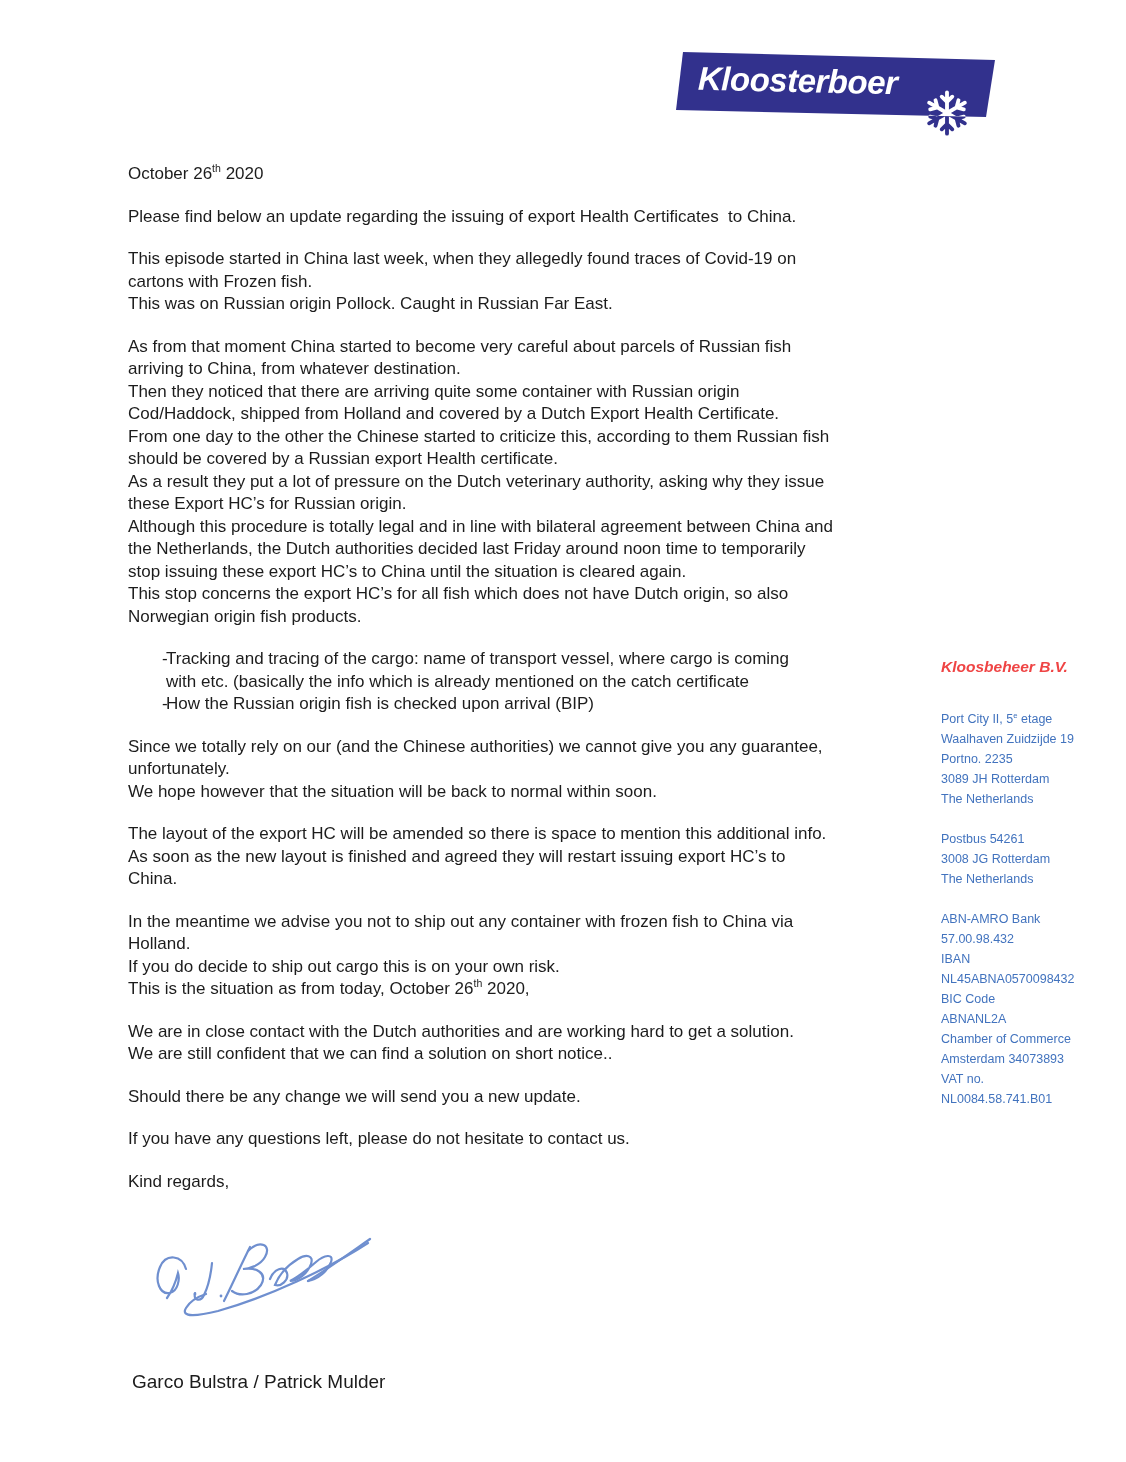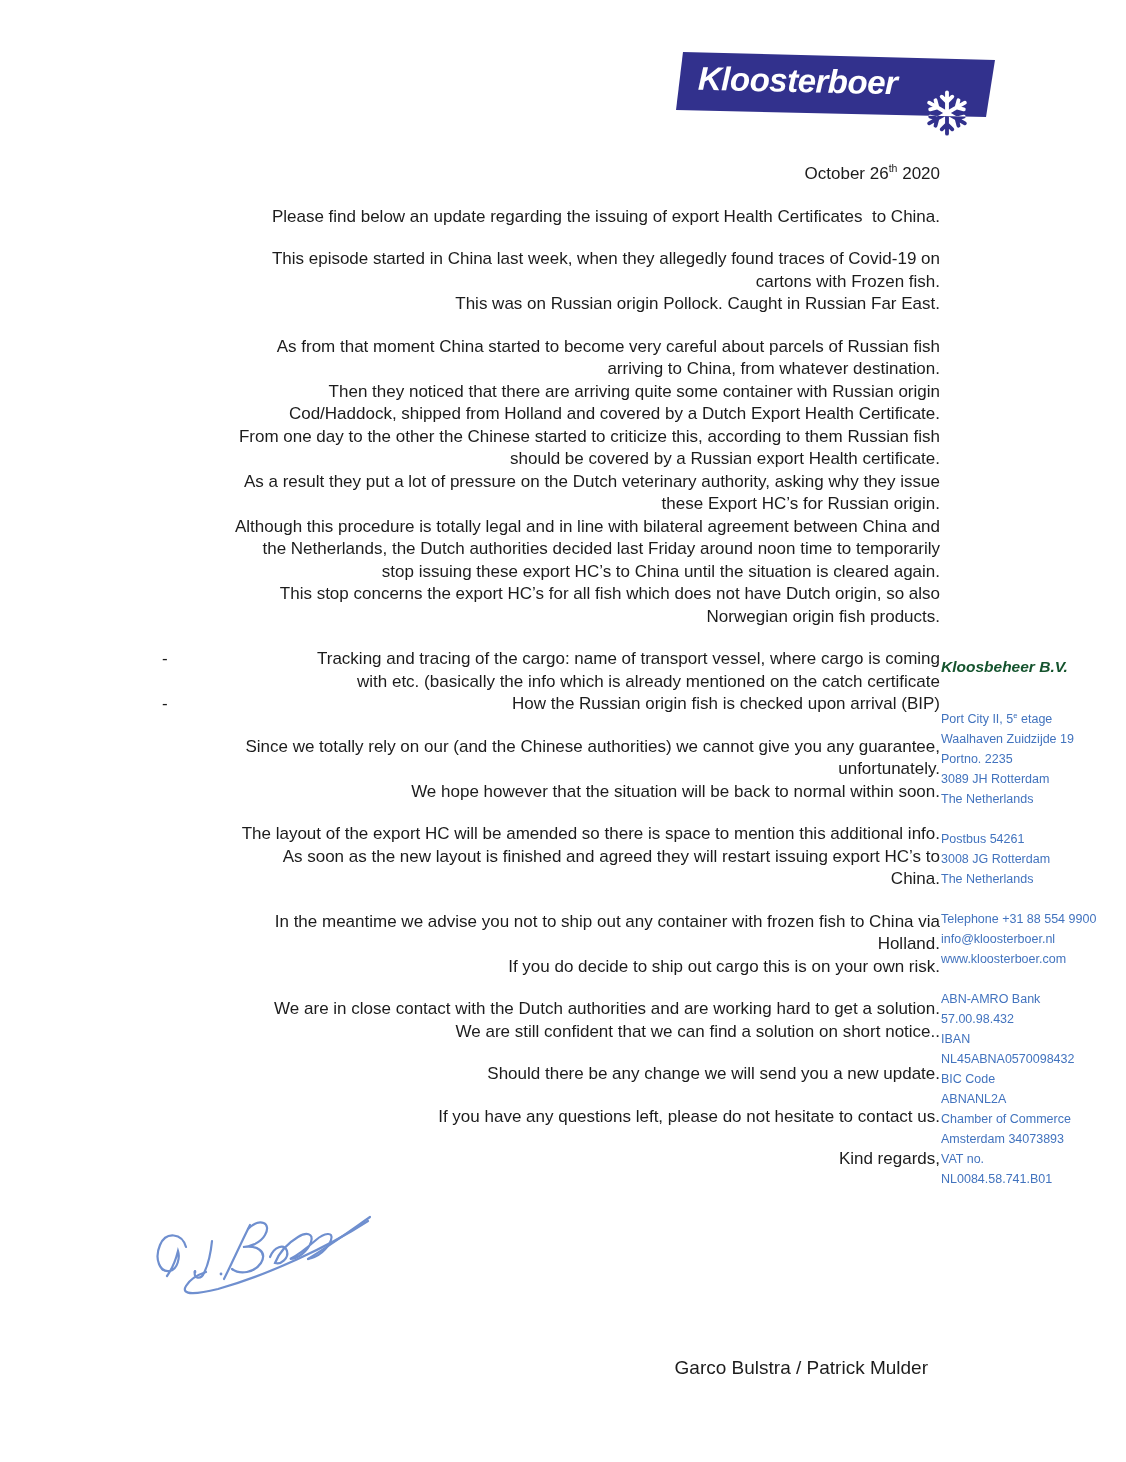--- a/index.html
+++ b/index.html
@@ -28,43 +28,43 @@
     transform:rotate(1.3deg);
     white-space:nowrap;
   }
   .sf{position:absolute;width:48px;height:48px;}
   .sf-navy{left:251px;top:39px;color:#32318d;z-index:0;}
   .sf-white{left:251px;top:39px;color:#ffffff;}
 
   
   .body-col{
     position:absolute;left:128px;top:163px;width:812px;
-    font-size:17px;line-height:22.5px;text-align:right;
+    font-size:17px;line-height:22.5px;
   }
   .para{margin:0 0 20px 0;}
   .lines{white-space:pre-wrap;}
   sup{font-size:0.62em;line-height:0;}
 
   .bullet-row{display:flex;}
   .bullet-dash{padding-left:34px;width:38px;box-sizing:border-box;flex:none;}
   .bullet-text{flex:1;}
 
   .signature-block{height:152px;position:relative;margin:4px 0 0 0;}
   .signature-svg{position:absolute;left:20px;top:4px;}
 
-  .signer{font-size:19px;line-height:26px;margin:12px;}
+  .signer{font-size:19px;line-height:26px;margin:4px;}
 
   
   .sidebar{
     position:absolute;left:941px;top:656px;width:175px;
     color:#4273be;
     font-size:12.5px;line-height:20px;
   }
   .sidebar-heading{
-    color:#14532d;font-size:15.5px;font-weight:bold;font-style:italic;
+    color:#ef4444;font-size:15.5px;font-weight:bold;font-style:italic;
     line-height:22px;margin:0 0 31px 0;
   }
   .sidebar-group{margin:0 0 20px 0;}
 </style>
 </head>
 <body>
 
 <div class="page">
 
   <svg width="0" height="0" style="position:absolute" aria-hidden="true">
@@ -136,20 +136,21 @@
 We hope however that the situation will be back to normal within soon.</div>
 
     <div class="para lines">The layout of the export HC will be amended so there is space to mention this additional info.
 As soon as the new layout is finished and agreed they will restart issuing export HC’s to
 China.</div>
 
     <div class="para">
       <div class="lines">In the meantime we advise you not to ship out any container with frozen fish to China via
 Holland.
 If you do decide to ship out cargo this is on your own risk.</div>
+      <div><span>This is the situation as from today, October 26</span><sup>th</sup><span> 2020,</span></div>
     </div>
 
     <div class="para lines">We are in close contact with the Dutch authorities and are working hard to get a solution.
 We are still confident that we can find a solution on short notice..</div>
 
     <div class="para lines">Should there be any change we will send you a new update.</div>
 
     <div class="para lines">If you have any questions left, please do not hesitate to contact us.</div>
 
     <div class="para">Kind regards,</div>
@@ -190,23 +191,20 @@
       <div class="lines">Waalhaven Zuidzijde 19
 Portno. 2235
 3089 JH Rotterdam
 The Netherlands</div>
     </div>
 
     <div class="sidebar-group lines">Postbus 54261
 3008 JG Rotterdam
 The Netherlands</div>
 
-    <div class="sidebar-group lines">Telephone +31 88 554 9900
-info@kloosterboer.nl
-www.kloosterboer.com</div>
 
     <div class="sidebar-group lines">ABN-AMRO Bank
 57.00.98.432
 IBAN
 NL45ABNA0570098432
 BIC Code
 ABNANL2A
 Chamber of Commerce
 Amsterdam 34073893
 VAT no.

